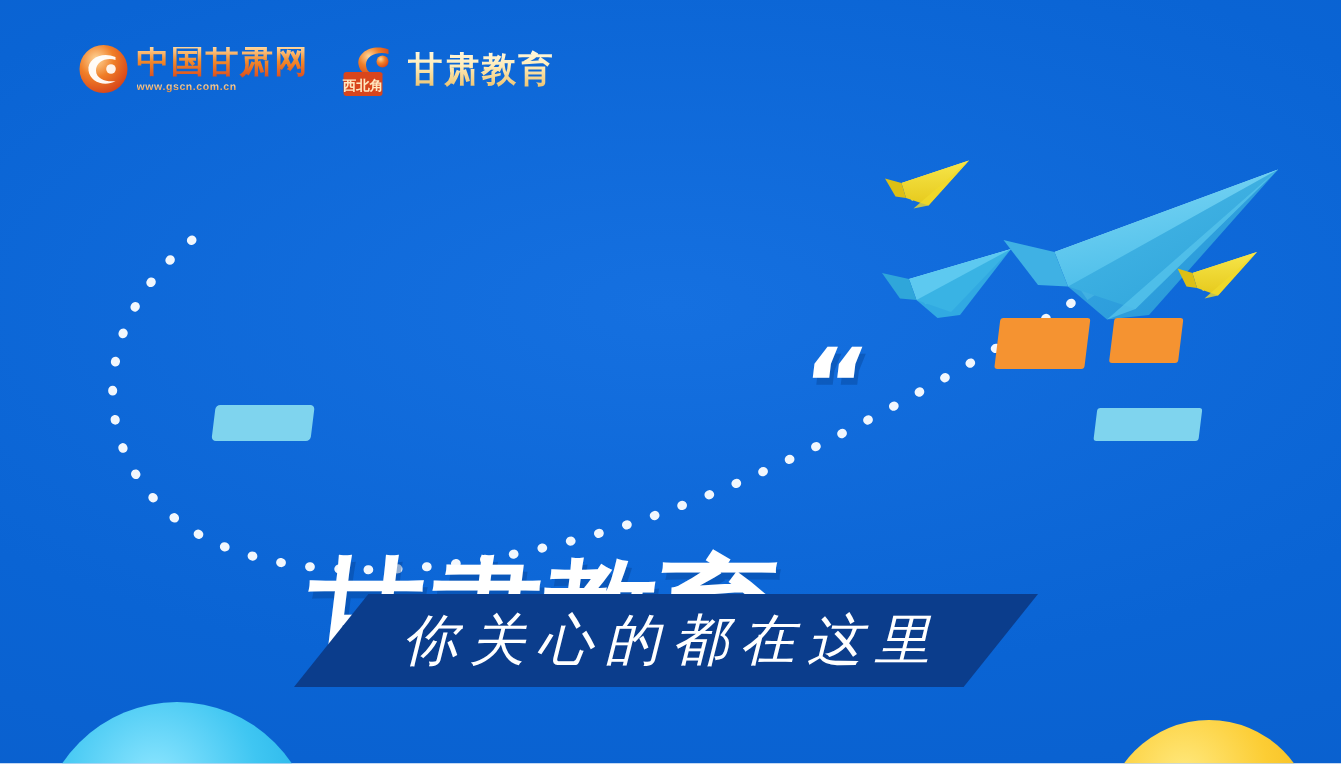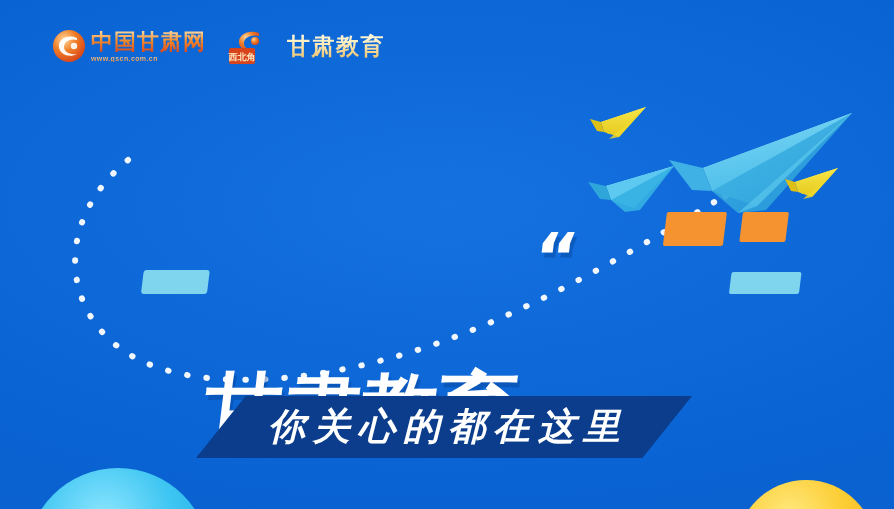--- a/index.html
+++ b/index.html
@@ -73,21 +73,21 @@
     background: linear-gradient(180deg, #ffe3b4, #f08a2b);
     -webkit-background-clip: text;
     background-clip: text;
     color: transparent;
     white-space: nowrap;
   }
 
   .logo-app {
     display: flex;
     align-items: center;
-    gap: 15px;
+    gap: 0;
   }
   .app-mark {
     width: 44px;
     height: 36px;
     position: relative;
   }
   .app-text {
     font-size: 23px;
     font-weight: 700;
     letter-spacing: 1.5px;
@@ -154,21 +154,21 @@
   }
   .sub-banner .txt {
     position: absolute;
     inset: 0;
     display: flex;
     align-items: center;
     justify-content: center;
     color: #ffffff;
     font-family: "DejaVu Serif", "Liberation Serif", serif;
     font-size: 37px;
-    font-weight: 700;
+    font-weight: 400;
     letter-spacing: 8px;
     font-style: italic;
     text-indent: 8px;
     white-space: nowrap;
   }
 </style>
 </head>
 <body>
 
 <div id="poster">

